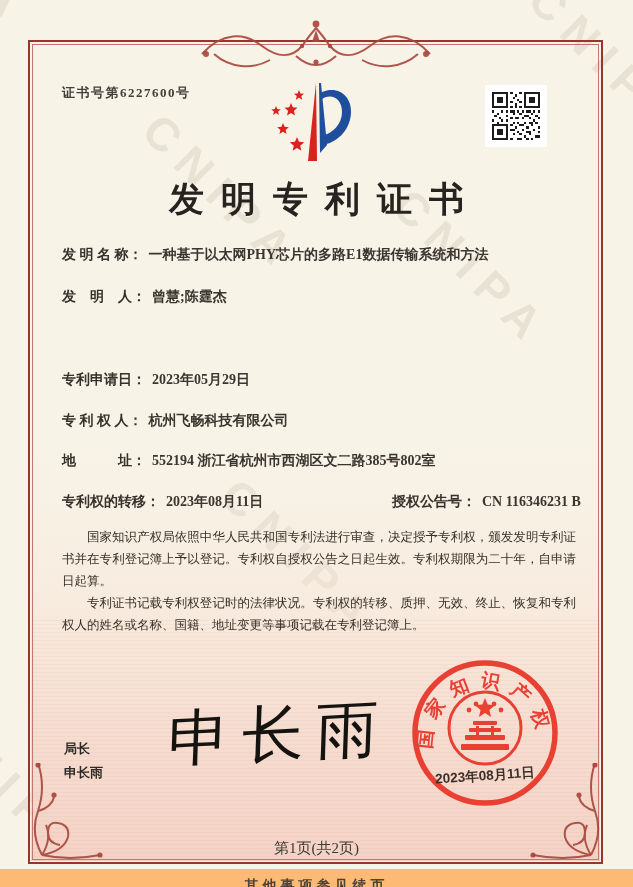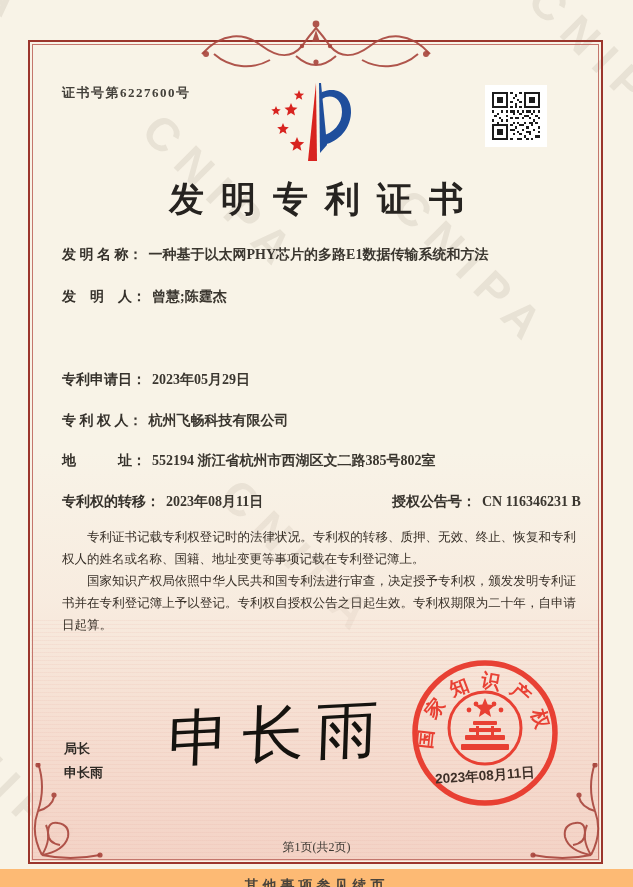--- a/index.html
+++ b/index.html
@@ -68,21 +68,21 @@
   .sig-label{position:absolute;left:64px;font-size:13px;font-weight:bold;color:#2e2a25;}
   .handwriting{
     position:absolute;left:168px;top:692px;
     font-size:62px;color:#15130f;letter-spacing:12px;
     transform:rotate(-3deg) skewX(-5deg);
     font-weight:500;white-space:nowrap;
   }
   .seal{position:absolute;left:410px;top:658px;opacity:0.94;}
   .page-num{
     position:absolute;left:0;top:839px;width:100%;
-    text-align:center;font-size:12px;color:#3c3832;font-family:Liberation Serif, serif;
+    text-align:center;font-size:15px;color:#3c3832;font-family:Liberation Serif, serif;
   }
   .bottom-strip{
     position:absolute;left:0;bottom:0;width:100%;height:18px;
     background:#fdba74;overflow:hidden;text-align:center;
   }
   .bottom-strip span{
     display:inline-block;font-size:14px;font-weight:bold;color:#4a443c;
     line-height:18px;transform:translateY(7px);letter-spacing:4px;
   }
   .flourish{position:absolute;pointer-events:none;}
@@ -269,22 +269,22 @@
     <span class="flabel">地　　　址：</span><span class="fvalue">552194 浙江省杭州市西湖区文二路385号802室</span>
   </div>
   <div class="fieldrow" style="top:493px;">
     <span class="flabel">专利权的转移：</span><span class="fvalue">2023年08月11日</span>
     <span class="pair2">
       <span class="flabel">授权公告号：</span><span class="fvalue">CN 116346231 B</span>
     </span>
   </div>
 
   <div class="legal">
+    <p>国家知识产权局依照中华人民共和国专利法进行审查，决定授予专利权，颁发发明专利证书并在专利登记簿上予以登记。专利权自授权公告之日起生效。专利权期限为二十年，自申请日起算。</p>
     <p>专利证书记载专利权登记时的法律状况。专利权的转移、质押、无效、终止、恢复和专利权人的姓名或名称、国籍、地址变更等事项记载在专利登记簿上。</p>
-    <p>国家知识产权局依照中华人民共和国专利法进行审查，决定授予专利权，颁发发明专利证书并在专利登记簿上予以登记。专利权自授权公告之日起生效。专利权期限为二十年，自申请日起算。</p>
   </div>
 
   <div class="sig-label" style="top:740px;">局长</div>
   <div class="sig-label" style="top:764px;">申长雨</div>
   <div class="handwriting">申长雨</div>
 
   <svg class="seal" width="150" height="150" viewBox="0 0 150 150">
     <defs>
       <path id="sealArc" d="M 23.1,93.3 A 53,53 0 1 1 126.9,93.3" fill="none"></path>
     </defs>

